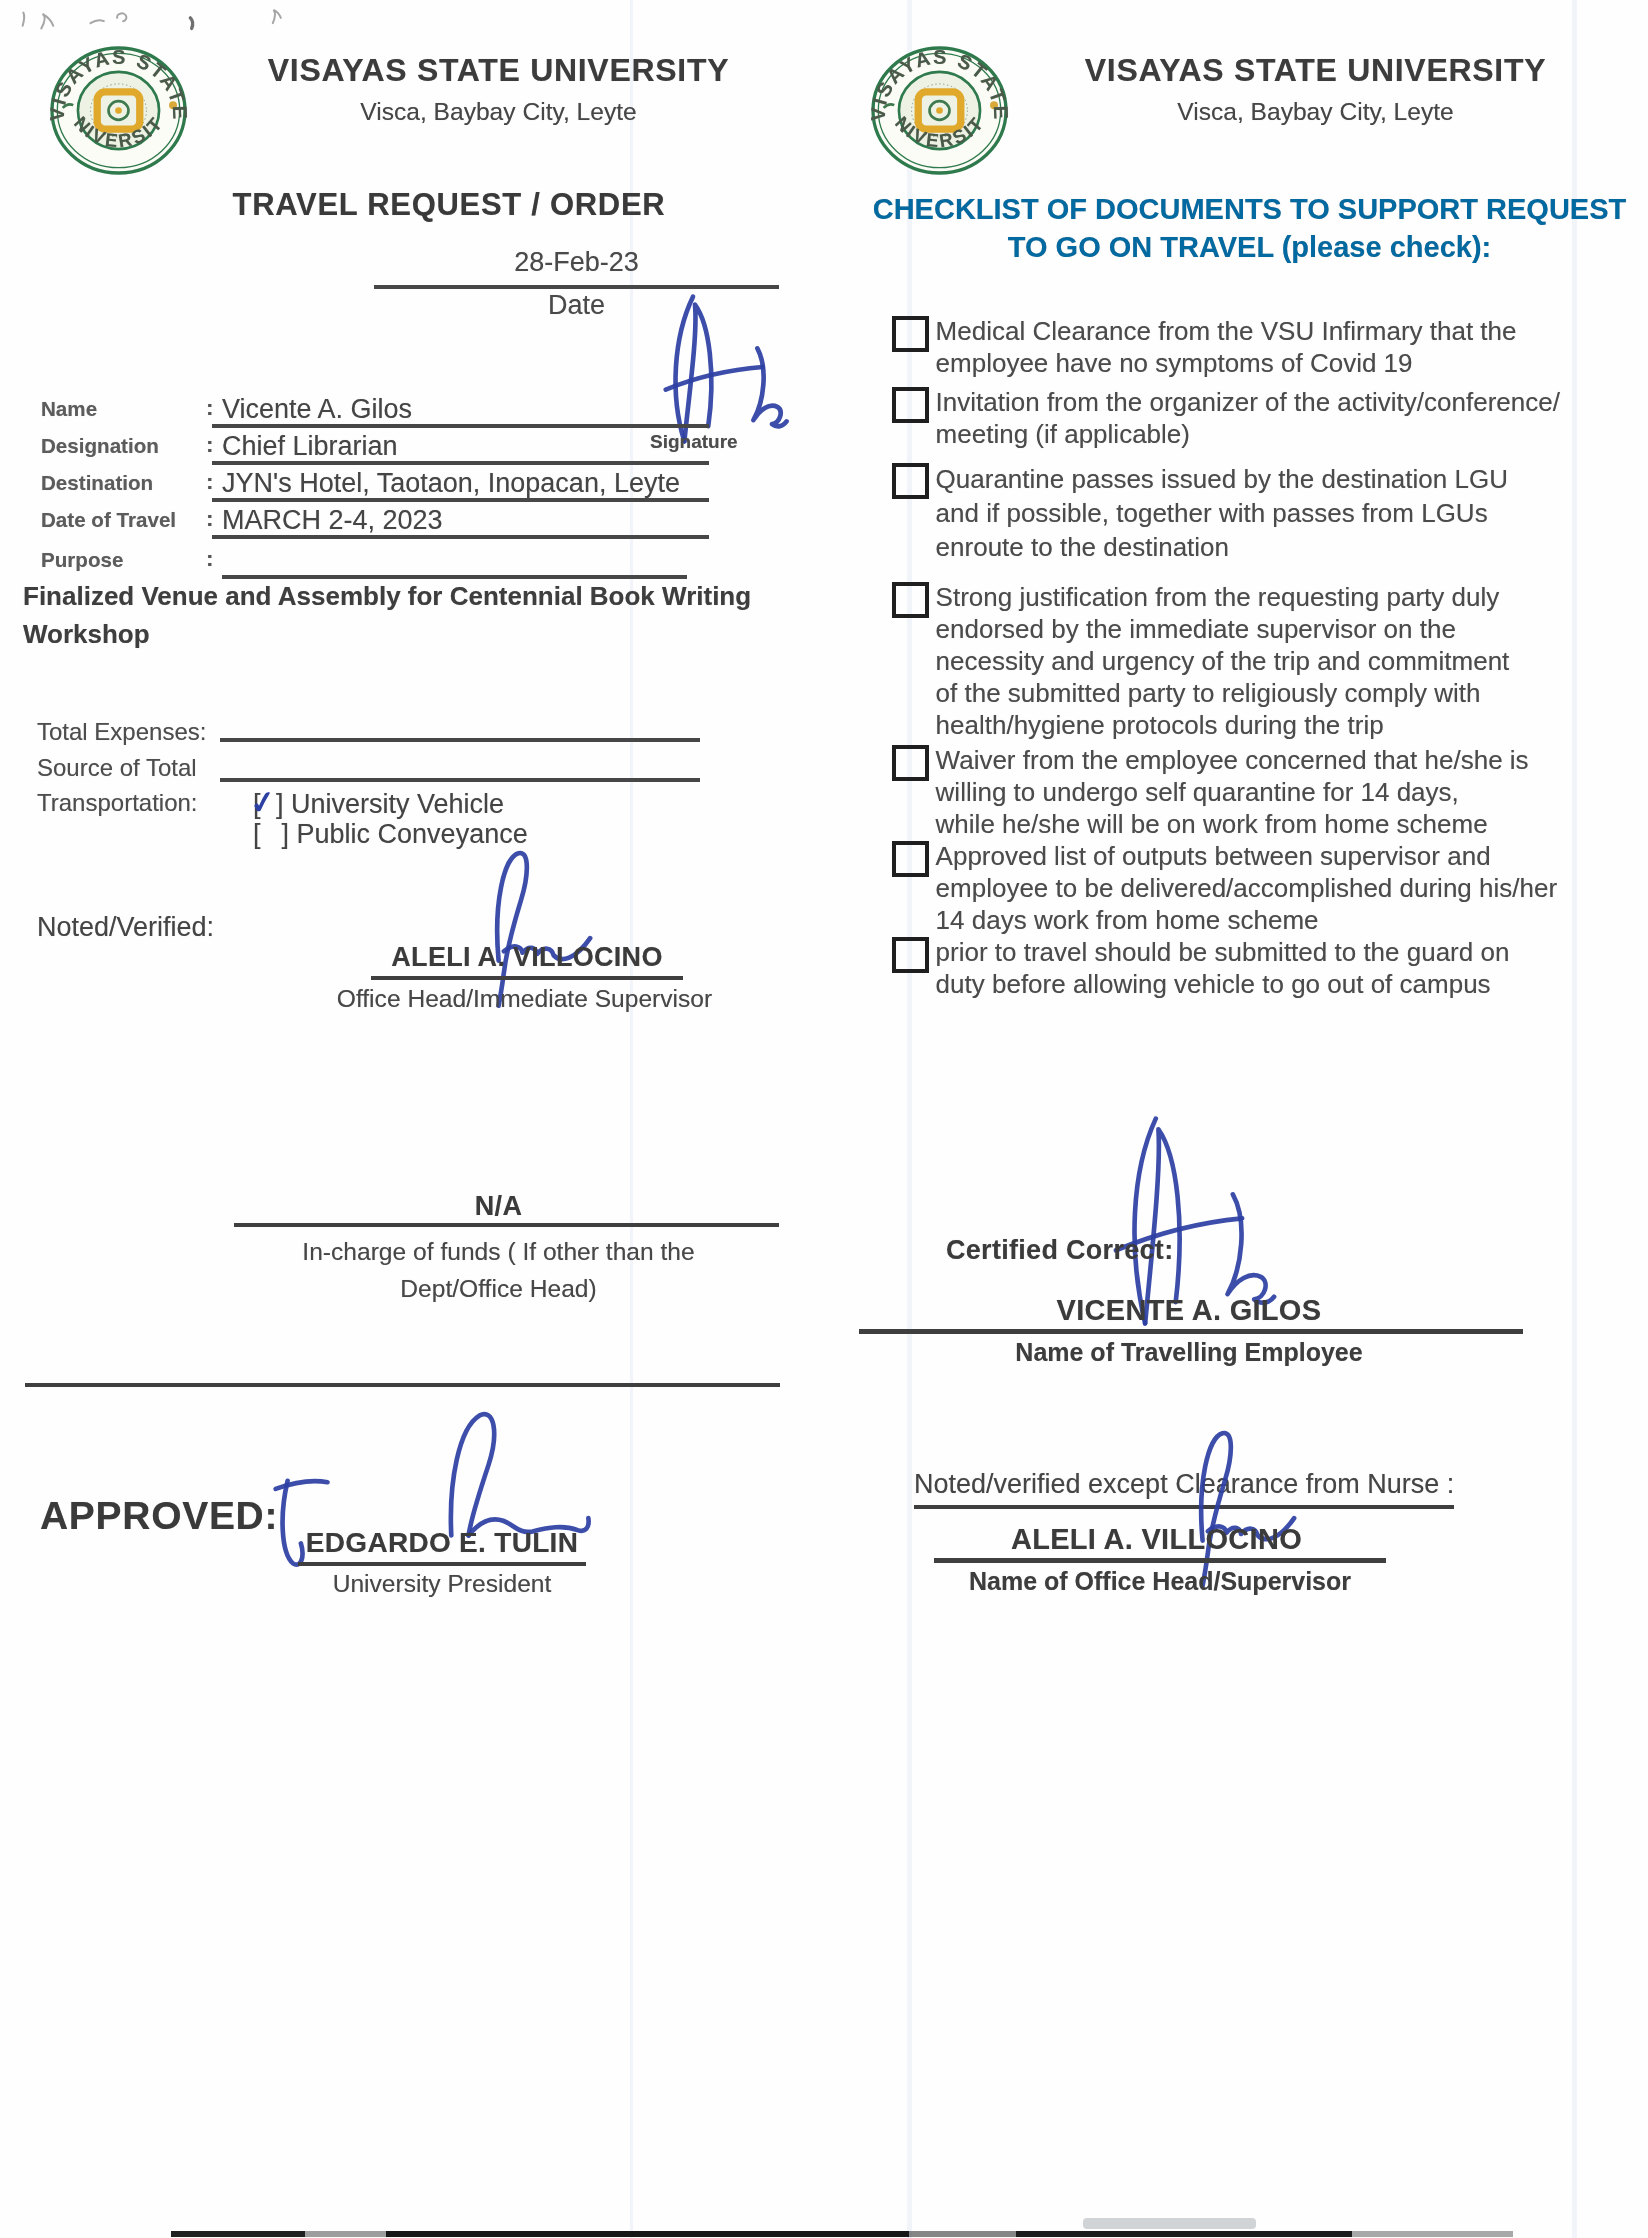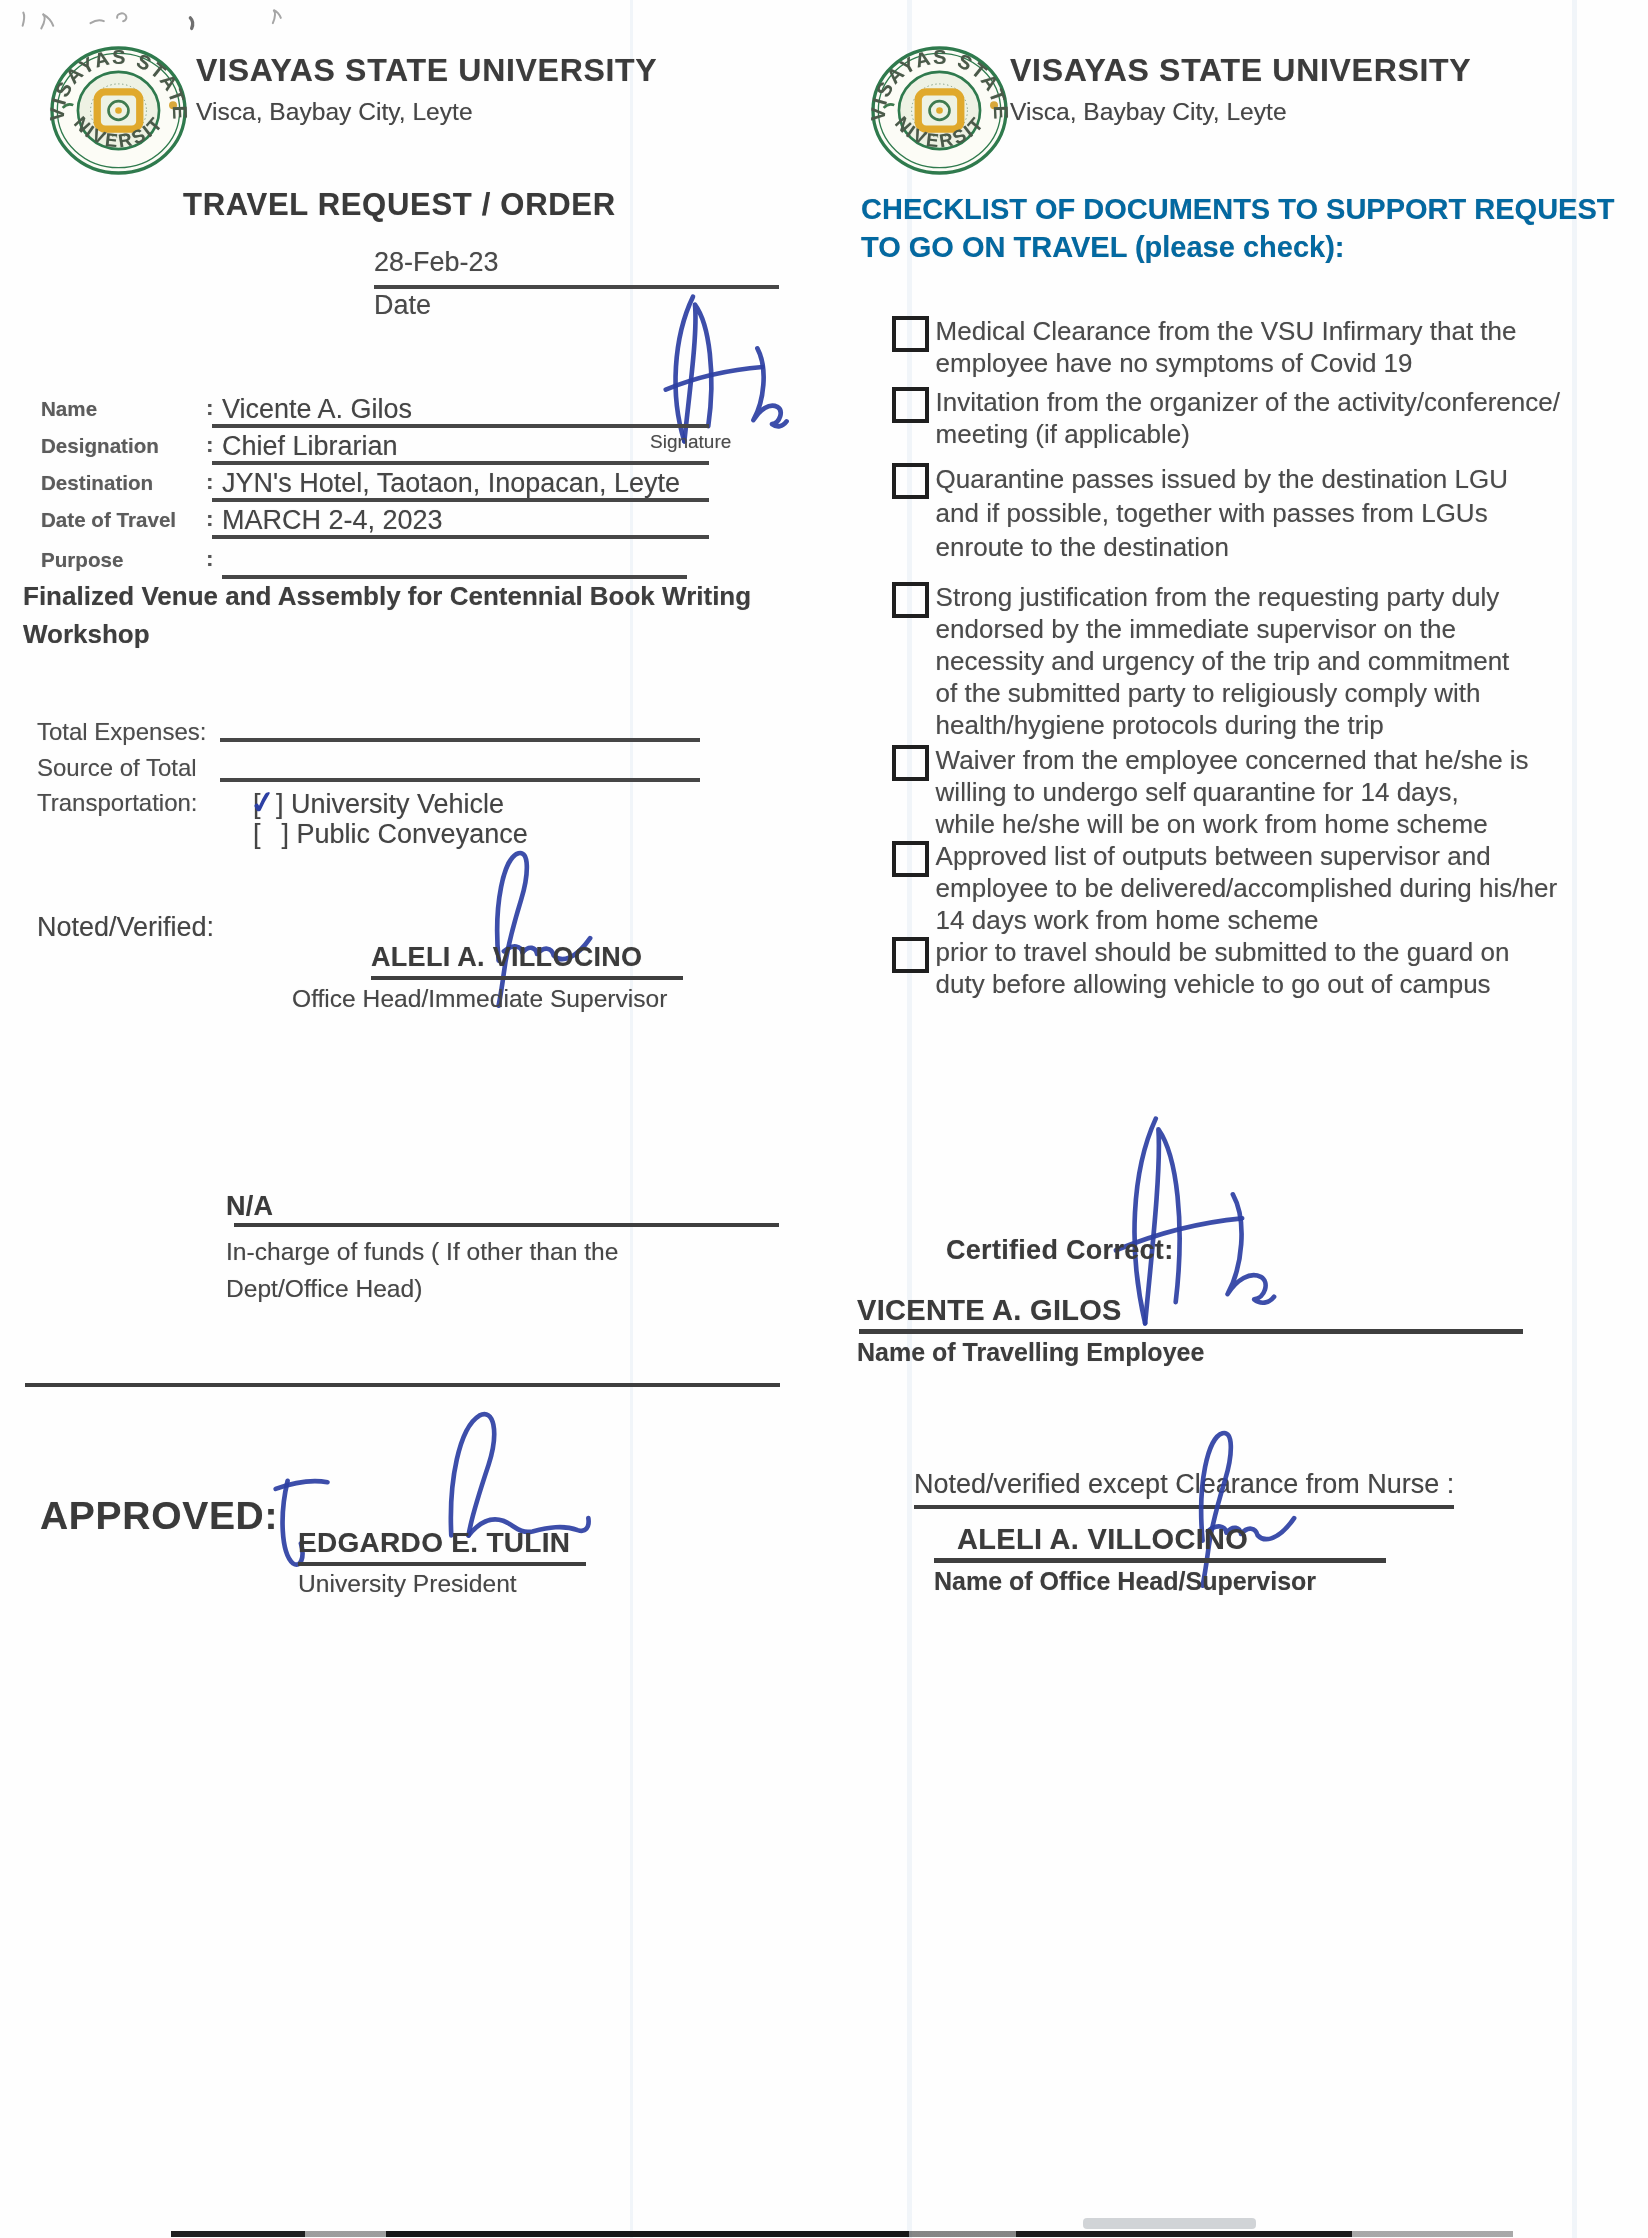--- a/index.html
+++ b/index.html
@@ -1,20 +1,20 @@
 <!DOCTYPE html>
 <html style="font-size:10.6px"><head>
 <meta charset="utf-8">
 <style>
   html,body{margin:0;padding:0;background:#ffffff;}
   .page{position:relative;width:1649px;height:2239px;background:#fefefe;overflow:hidden;
         font-family:"Liberation Sans", sans-serif;color:#474747;
         text-shadow:0 0 0.7px rgba(80,80,80,.45);}
   .abs{position:absolute;}
-  .ctr{text-align:left;}
+  .ctr{text-align:center;}
   .nw{white-space:nowrap;}
 
   
   .streak{position:absolute;top:0;height:2239px;background:rgba(198,216,232,.22);}
 
   
   .uni-title{font-size:32px;font-weight:bold;color:#3c3c3c;letter-spacing:0.7px;}
   .uni-sub{font-size:24.6px;color:#464646;margin-top:9.3px;}
   .form-title{font-size:31px;font-weight:bold;color:#3a3a3a;letter-spacing:0.7px;}
   .check-title{font-size:29px;font-weight:bold;color:#0369a1;line-height:38px;}
@@ -25,21 +25,21 @@
   .date-label{font-size:27px;color:#4a4a4a;margin-top:1.3px;}
 
   
   .fields{position:absolute;left:41px;top:391px;width:758px;}
   .frow{position:relative;height:37px;}
   .flabel{position:absolute;left:0;bottom:6.6px;font-size:20.6px;font-weight:bold;color:#5c5c5c;}
   .fcolon{position:absolute;left:165px;bottom:6.6px;font-size:22.6px;font-weight:bold;color:#555;}
   .fvalue{position:absolute;left:181px;bottom:2.7px;font-size:27px;color:#454545;}
   .fline{position:absolute;left:171px;bottom:0;width:497px;border-bottom:4px solid #474747;}
   .fline.purpose{left:181px;width:465px;}
-  .sig-label{font-size:19px;font-weight:normal;color:#4c4c4c;}
+  .sig-label{font-size:19px;font-weight:bold;color:#4c4c4c;}
 
   .purpose-bold{font-size:26px;font-weight:bold;color:#3e3e3e;line-height:38px;}
 
   
   .exp-label{font-size:24px;color:#4d4d4d;}
   .exp-line{position:absolute;left:183px;width:480px;height:4px;background:#474747;}
   .opt{font-size:27px;color:#444;}
   .opt .tick{color:#2c3fa3;font-weight:bold;font-size:31px;display:inline-block;
              transform:rotate(-8deg);margin-left:-10.6px;margin-right:0px;text-shadow:none;}
   .opt .spacer{display:inline-block;width:21px;}

